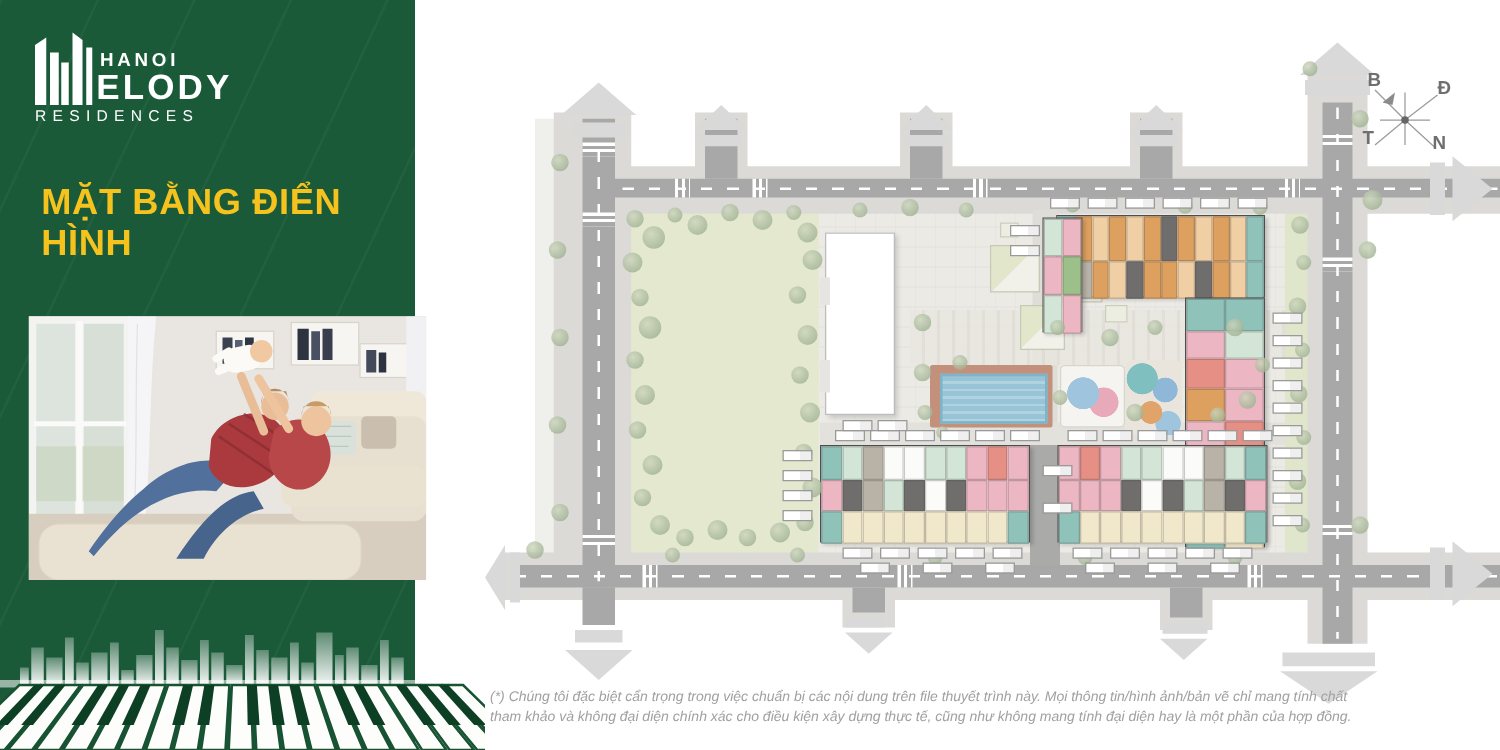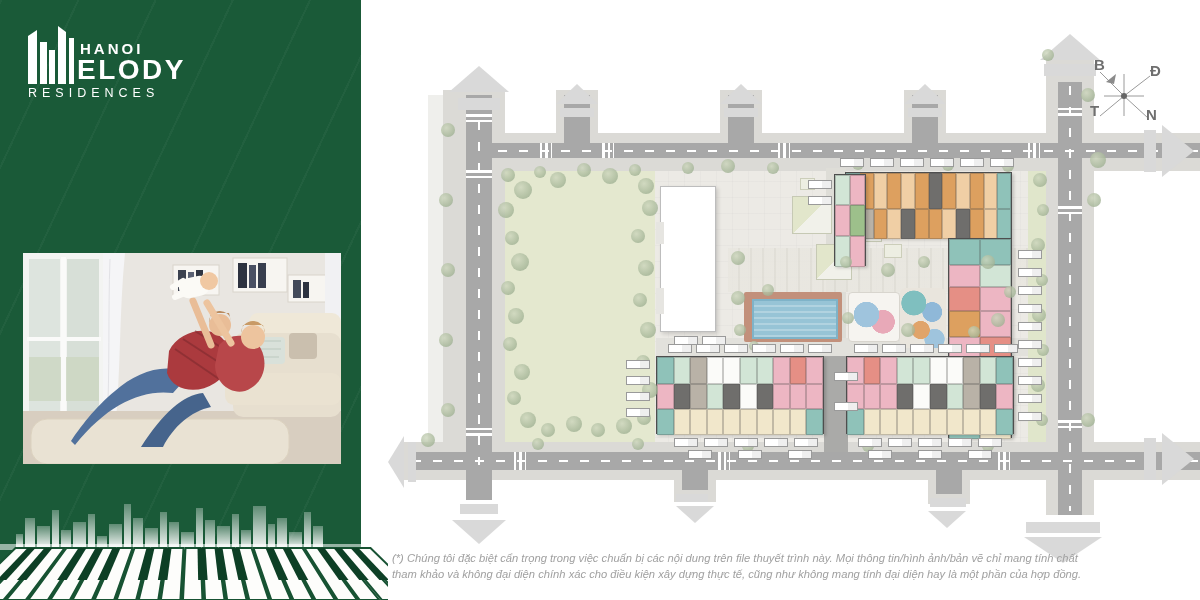--- a/index.html
+++ b/index.html
@@ -1,20 +1,20 @@
 <!DOCTYPE html>
 <html><head>
 <meta charset="utf-8">
 <style>
   html,body{margin:0;padding:0;}
   .stage{position:relative;width:1200px;height:600px;overflow:hidden;background:#ffffff;
          font-family:"Liberation Sans","DejaVu Sans",sans-serif;}
   
   .panel{position:absolute;left:0;top:0;width:332px;height:600px;background:#1a5a38;
-    background-image:repeating-linear-gradient(115deg,rgba(255,255,255,.035) 0 2px,transparent 2px 70px);padding-left:29px;}
+    background-image:repeating-linear-gradient(115deg,rgba(255,255,255,.035) 0 2px,transparent 2px 70px);}
   .logo{position:absolute;left:28px;top:18px;width:300px;height:84px;}
   .logo-icon{position:absolute;left:0;top:2px;}
   .brand-hanoi{position:absolute;left:52px;top:22px;color:#fff;font-weight:bold;font-size:15px;letter-spacing:3px;}
   .brand-elody{position:absolute;left:49px;top:36px;color:#fff;font-weight:bold;font-size:28px;letter-spacing:2.5px;}
   .brand-res{position:absolute;left:0;top:68px;color:#fff;font-size:12.5px;letter-spacing:5px;}
   .p-title{position:absolute;left:33px;top:127px;color:#f5c21e;font-size:29px;font-weight:bold;letter-spacing:.5px;}
   .p-sub{position:absolute;left:33px;top:163px;color:#ffffff;font-size:28px;font-weight:normal;}
   .p-desc{position:absolute;left:33px;top:201px;color:#ffffff;font-size:25px;font-weight:normal;opacity:.96;}
   .photo{position:absolute;left:23px;top:253px;width:318px;height:211px;overflow:hidden;margin:0;background:#e9e6e1;}
   .piano{position:absolute;left:0;bottom:0;width:388px;height:102px;}
@@ -93,20 +93,21 @@
           <polygon points="21,30 27,30 27,64 21,64"></polygon>
           <polygon points="30,6 38,12 38,64 30,64"></polygon>
           <rect x="41" y="18" width="5" height="46"></rect>
         </g>
       </svg>
       <span class="brand-hanoi">HANOI</span>
       <span class="brand-elody">ELODY</span>
       <span class="brand-res">RESIDENCES</span>
     </div>
 
+    <h1 class="p-title">MẶT BẰNG ĐIỂN HÌNH</h1>
 
     <figure class="photo">
       <svg width="318" height="211" viewBox="0 0 318 211">
         <rect width="318" height="211" fill="#e9e6e1"></rect>
 
         <g>
           <rect x="0" y="0" width="82" height="176" fill="#f3f4f2"></rect>
           <rect x="6" y="6" width="31" height="162" fill="#dde4de"></rect>
           <rect x="44" y="6" width="32" height="162" fill="#d7dfd7"></rect>
           <rect x="6" y="104" width="70" height="44" fill="#ccd6c0" opacity=".8"></rect>

